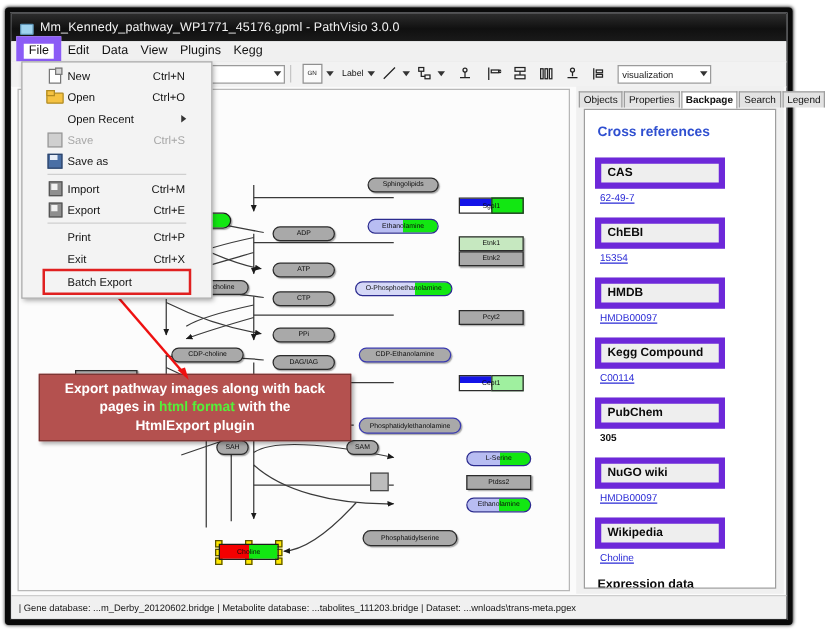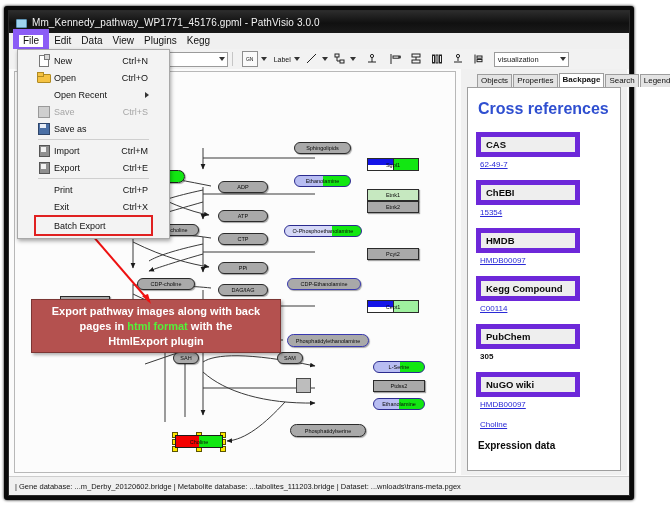--- a/index.html
+++ b/index.html
@@ -76,28 +76,28 @@
   .ic-imp:after,.ic-exp:after{content:"";position:absolute;left:4px;top:3px;width:5px;height:5px;background:#f2f2f2;}
 
   
   .workarea{position:absolute;left:0;top:58px;right:0;bottom:18px;background:#fbfbfb;}
   .canvaswrap{position:absolute;left:5px;top:2px;width:440px;bottom:4px;background:#fcfcfc;
     border:1px solid #b8b8b8;overflow:hidden;}
   .canvas{position:absolute;left:0;top:0;width:100%;height:100%;}
 
   
   .sidepanel{position:absolute;left:452px;top:0px;right:2px;bottom:2px;background:#f0f0f0;}
-  .tabrow{position:absolute;left:16px;top:4px;right:2px;height:14px;display:flex;align-items:center;}
+  .tabrow{position:absolute;left:2px;top:4px;right:2px;height:14px;display:flex;align-items:flex-start;}
   .tab{font-size:8px;color:#111;background:#e3e3e3;border:1px solid #9e9e9e;border-bottom:none;
     padding:1px 3px;margin-right:1px;line-height:10px;}
   .tab.sel{background:#ffffff;font-weight:bold;padding-bottom:2px;}
   .panelbody{position:absolute;left:6px;top:18px;right:6px;bottom:4px;background:#ffffff;
     border:1px solid #9e9e9e;overflow:hidden;}
   .panel-inner{padding:8px 8px 4px 8px;}
-  .xref-title{font-size:16px;font-weight:bold;color:#2f4fd0;margin:4px 0 14px 2px;}
+  .xref-title{font-size:11px;font-weight:bold;color:#2f4fd0;margin:4px 0 14px 2px;}
   .xrow{margin-bottom:11px;}
   .xhdr{display:inline-block;min-width:84px;background:#eeeeee;border:5px solid #6d28d9;
     font-size:9.5px;font-weight:bold;color:#0a0a0a;padding:2px 5px;}
   .xval{font-size:8px;margin:3px 0 0 4px;color:#2a2ad6;text-decoration:underline;}
   .xval.plain{color:#111;text-decoration:none;font-weight:bold;}
   .exprdata{font-size:10px;font-weight:bold;color:#0a0a0a;margin:4px 0 0 2px;}
 
   
   .statusbar{position:absolute;left:0;right:0;bottom:0;height:18px;background:#f0f0f0;
     border-top:1px solid #cdcdcd;display:flex;align-items:center;}
@@ -439,20 +439,21 @@
             </div>
             <div class="xrow">
               <div class="xhdr">PubChem</div>
               <div class="xval plain">305</div>
             </div>
             <div class="xrow">
               <div class="xhdr">NuGO wiki</div>
               <div class="xval">HMDB00097</div>
             </div>
             <div class="xrow">
+              <div class="xhdr">Wikipedia</div>
               <div class="xval">Choline</div>
             </div>
 
             <div class="exprdata">Expression data</div>
           </div>
         </div>
       </div>
     </div>
 
     <div class="statusbar">

